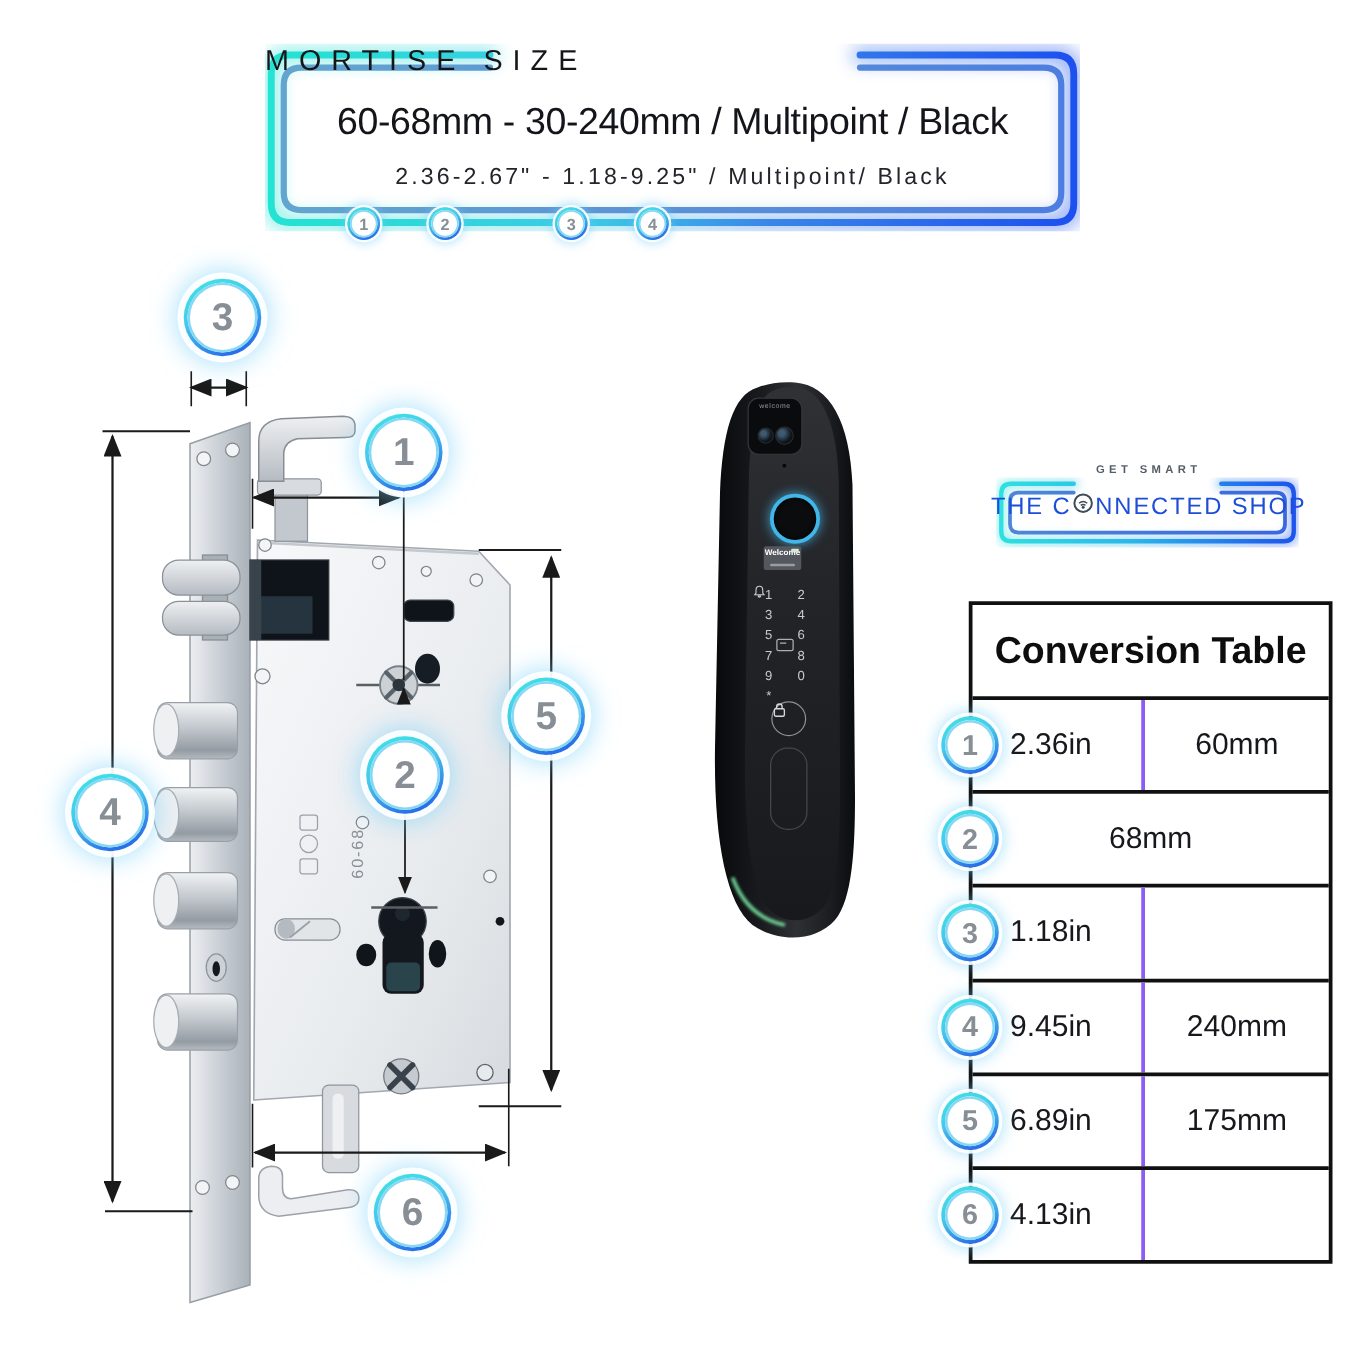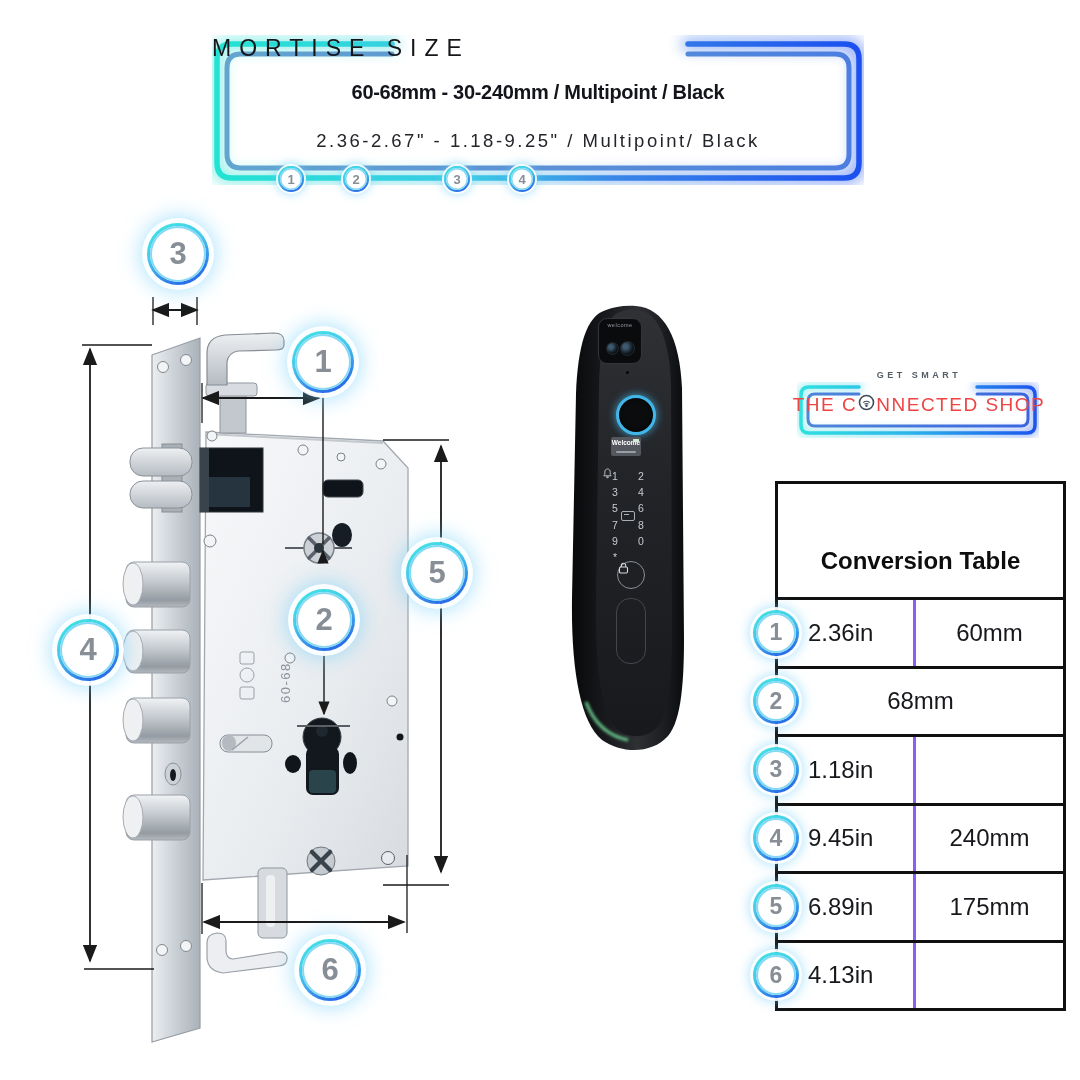--- a/index.html
+++ b/index.html
@@ -21,22 +21,22 @@
   .badge-md span{font-size:23px;}
   .badge-sm{width:26px;height:26px;box-shadow:0 0 0 2px rgba(255,255,255,.9),0 0 8px 3px rgba(110,205,250,.5);}
   .badge-sm::after{inset:2px;box-shadow:inset 0 0 0 1.4px rgba(125,214,242,.95);}
   .badge-sm span{font-size:13px;}
 
   
   .banner{left:212px;top:35px;width:652px;height:150px;}
   .banner svg{position:absolute;left:0;top:0;}
   .kicker{position:absolute;left:0;right:0;top:0;font-size:23px;
           letter-spacing:8px;color:#15161a;font-weight:500;}
-  .btitle{position:absolute;left:0;right:0;top:46px;text-align:center;font-size:20px;
-          font-weight:bold;color:#14151a;white-space:nowrap;letter-spacing:-.3px;}
+  .btitle{position:absolute;left:0;right:0;top:46px;text-align:center;font-size:30px;
+          font-weight:normal;color:#14151a;white-space:nowrap;letter-spacing:-.3px;}
   .bsub{position:absolute;left:0;right:0;top:95px;text-align:center;font-size:18.5px;
         letter-spacing:2.5px;color:#23252b;white-space:nowrap;}
 
   
   .diagram-svg{left:40px;top:215px;}
 
   
   .device{left:556px;top:298px;width:150px;height:456px;}
   .device svg{position:absolute;left:0;top:0;}
   .cam{position:absolute;left:42px;top:20px;width:42px;height:44px;background:#0a0b0d;
@@ -64,28 +64,28 @@
            border:1.5px solid #8a9096;display:flex;align-items:center;justify-content:center;}
   .doval{position:absolute;left:60px;top:300px;width:28px;height:64px;border-radius:14px;
          border:1px solid #43474c;}
 
   
   .logo{left:797px;top:368px;width:244px;height:72px;}
   .logo svg.frame{position:absolute;left:0;top:14px;}
   .tagline{position:absolute;left:0;right:0;top:2px;text-align:center;font-size:9px;
            letter-spacing:3.5px;color:#555d66;font-weight:bold;}
   .shopname{position:absolute;left:0;right:0;top:26px;display:flex;align-items:flex-end;
-            justify-content:center;font-size:19px;letter-spacing:1.5px;color:#ef4444;white-space:nowrap;}
+            justify-content:center;font-size:19px;letter-spacing:1.5px;color:#1d4ed8;white-space:nowrap;}
   .wifi-o{margin:0 1px;display:inline-block;}
 
   
   .ctable{left:775px;top:481px;width:285px;height:524px;border:3px solid #101010;
           display:flex;flex-direction:column;background:#fff;}
   .ct-header{height:73px;display:flex;align-items:center;justify-content:center;
-             font-size:24px;font-weight:bold;color:#0d0d0d;margin-top:40px;}
+             font-size:30px;font-weight:bold;color:#0d0d0d;}
   .ct-row{flex:1;display:flex;border-top:3px solid #101010;position:relative;}
   .ct-cell{display:flex;align-items:center;font-size:24px;color:#17181c;}
   .ct-in{width:138px;border-right:3px solid #8b5cf6;padding-left:30px;box-sizing:border-box;}
   .ct-mm{flex:1;justify-content:center;}
   .ct-badge{left:-25px;top:50%;transform:translateY(-50%);}
 </style>
 </head>
 <body>
 
 <div class="stage">

